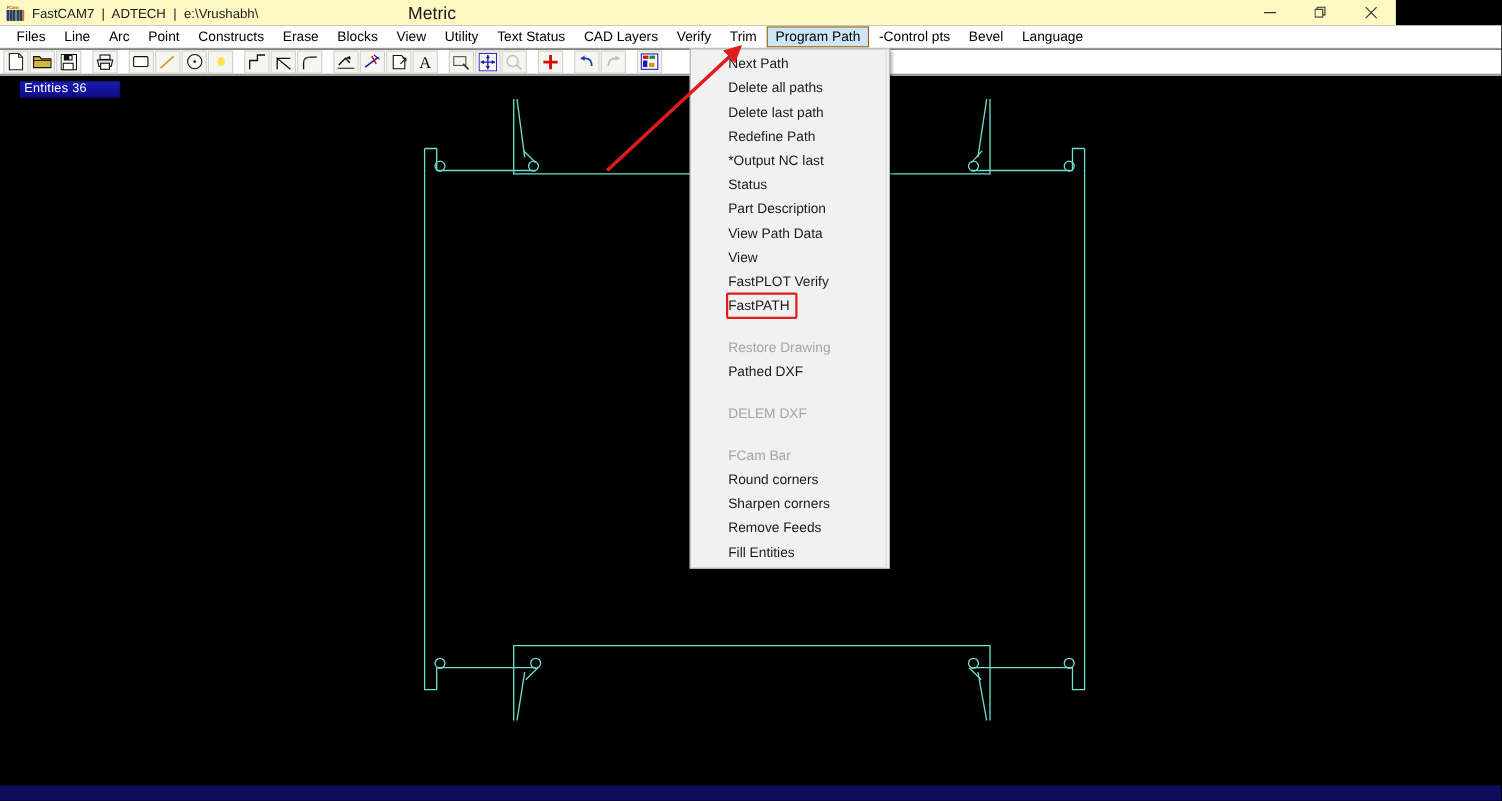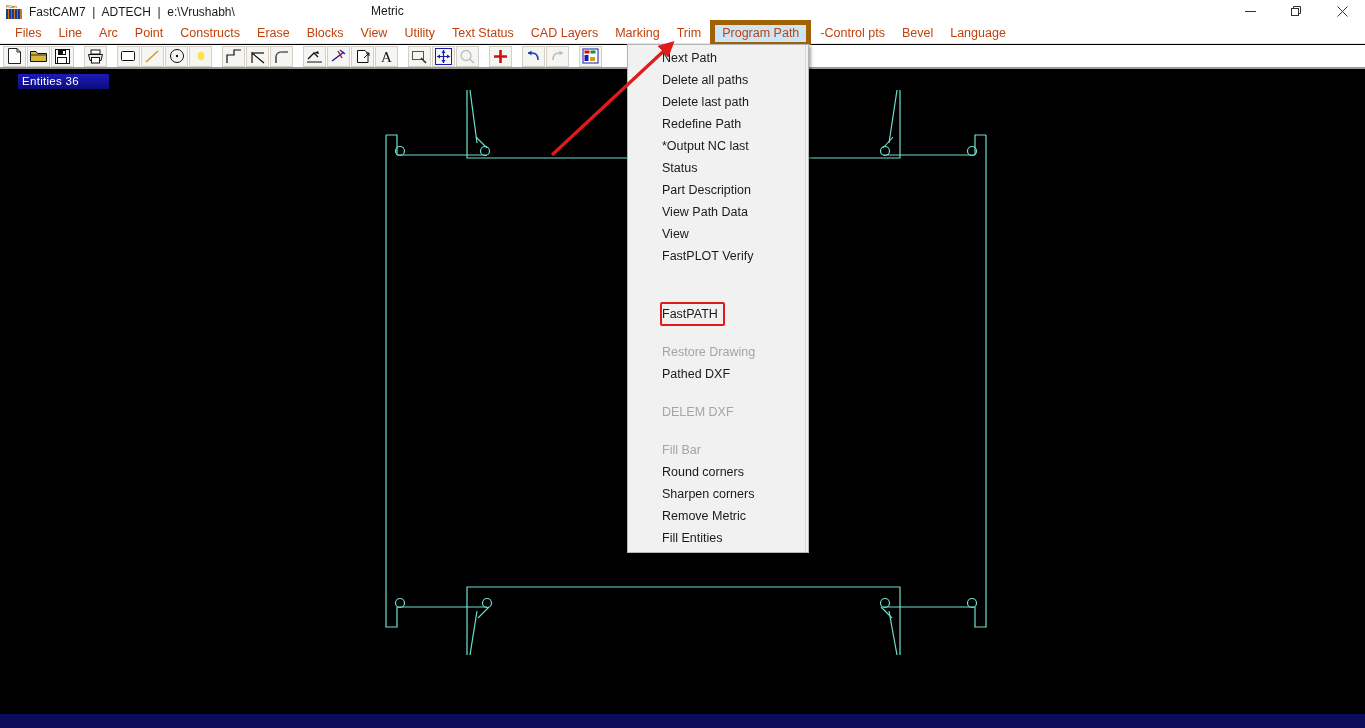--- a/index.html
+++ b/index.html
@@ -12,22 +12,22 @@
   }
   #app {
     position: relative;
     width: 1365px; height: 728px;
     background: #000;
   }
 
   
   .titlebar {
     position: absolute; top: 0; left: 0;
-    width: 1365px; height: 23px;
-    background: #ffffff;
+    width: 1269px; height: 23px;
+    background: #fef9c3;
     display: flex; align-items: center;
   }
   .app-icon {
     width: 16px; height: 14px;
     margin-left: 6px; margin-right: 7px;
     position: relative;
     flex: 0 0 auto;
   }
   .app-icon .ic-top {
     position: absolute; top: 0; left: 0; width: 16px; height: 4px;
@@ -41,21 +41,21 @@
         #1b3c8c 6px 8px, #c9781f 8px 9px, #1b3c8c 9px 11px, #2a9d4a 11px 12px,
         #1b3c8c 12px 14px, #c9781f 14px 16px);
   }
   .title-text {
     font-size: 12px; color: #1a1a1a;
     white-space: pre;
     font-family: "Liberation Sans", sans-serif;
   }
   .title-units {
     position: absolute; left: 371px; top: 4px;
-    font-size: 12px; color: #1a1a1a;
+    font-size: 16px; color: #1a1a1a;
   }
   .wincontrols {
     position: absolute; right: 0; top: 0;
     display: flex; height: 23px;
   }
   .wc {
     width: 46px; height: 23px;
     display: flex; align-items: center; justify-content: center;
     color: #333; font-size: 12px;
     font-family: "DejaVu Sans", sans-serif;
@@ -65,29 +65,29 @@
   
   .menubar {
     position: absolute; top: 23px; left: 0;
     width: 1365px; height: 21px;
     background: #ffffff;
     display: flex; align-items: center;
     padding-left: 7px;
     border-bottom: 1px solid #e6e6e6;
   }
   .menuitem {
-    font-size: 12.5px; color: #c2410c;
+    font-size: 12.5px; color: #000000;
     padding: 2px 8px 3px 8px;
     margin-right: 1px;
     white-space: nowrap;
     line-height: 14px;
   }
   .menuitem.active {
     background: #cde6f7;
-    border: 5px solid #a16207;
+    border: 1px solid #a16207;
     padding: 1px 7px 2px 7px;
   }
 
   
   .toolbar {
     position: absolute; top: 45px; left: 0;
     width: 1365px; height: 24px;
     background: #ffffff;
     display: flex; align-items: center;
     padding-left: 3px;
@@ -148,21 +148,20 @@
     position: relative;
   }
   .dditem.disabled { color: #a5a5a5; margin-top: 16px; }
   .dditem.hl {
     outline: 2px solid #e01b1b;
     outline-offset: -1px;
     width: 63px;
     margin-left: 33px;
     padding-left: 1px;
     border-radius: 1px;
-    margin-top: 36px;
   }
   .dd-scroll {
     position: absolute; right: 0; top: 0;
     width: 3px; height: 100%;
     background: #f1f1f1;
     border-left: 1px solid #d8d8d8;
   }
 
   
   .arrow-anno { position: absolute; left: 0; top: 0; z-index: 60; pointer-events: none; }
@@ -206,21 +205,21 @@
     <div class="menuitem">Line</div>
     <div class="menuitem">Arc</div>
     <div class="menuitem">Point</div>
     <div class="menuitem">Constructs</div>
     <div class="menuitem">Erase</div>
     <div class="menuitem">Blocks</div>
     <div class="menuitem">View</div>
     <div class="menuitem">Utility</div>
     <div class="menuitem">Text Status</div>
     <div class="menuitem">CAD Layers</div>
-    <div class="menuitem">Marking</div>
+    <div class="menuitem">Verify</div>
     <div class="menuitem">Trim</div>
     <div class="menuitem active">Program Path</div>
     <div class="menuitem">-Control pts</div>
     <div class="menuitem">Bevel</div>
     <div class="menuitem">Language</div>
   </div>
 
   <div class="toolbar">
     <div class="tbtn">
       <svg width="15" height="16" viewBox="0 0 15 16">
@@ -431,24 +430,24 @@
     <div class="dditem">*Output NC last</div>
     <div class="dditem">Status</div>
     <div class="dditem">Part Description</div>
     <div class="dditem">View Path Data</div>
     <div class="dditem">View</div>
     <div class="dditem">FastPLOT Verify</div>
     <div class="dditem hl">FastPATH</div>
     <div class="dditem disabled">Restore Drawing</div>
     <div class="dditem">Pathed DXF</div>
     <div class="dditem disabled">DELEM DXF</div>
-    <div class="dditem disabled">Fill Bar</div>
+    <div class="dditem disabled">FCam Bar</div>
     <div class="dditem">Round corners</div>
     <div class="dditem">Sharpen corners</div>
-    <div class="dditem">Remove Metric</div>
+    <div class="dditem">Remove Feeds</div>
     <div class="dditem">Fill Entities</div>
   </div>
 
   <svg class="arrow-anno" width="1365" height="728">
     <defs>
       <marker id="arrowhead" markerWidth="5" markerHeight="5" refX="2.2" refY="2.5" orient="auto">
         <path d="M0,0 L5,2.5 L0,5 Z" fill="#e01b1b"></path>
       </marker>
     </defs>
     <line x1="552" y1="155" x2="668" y2="47" stroke="#e01b1b" stroke-width="3.2" marker-end="url(#arrowhead)"></line>

